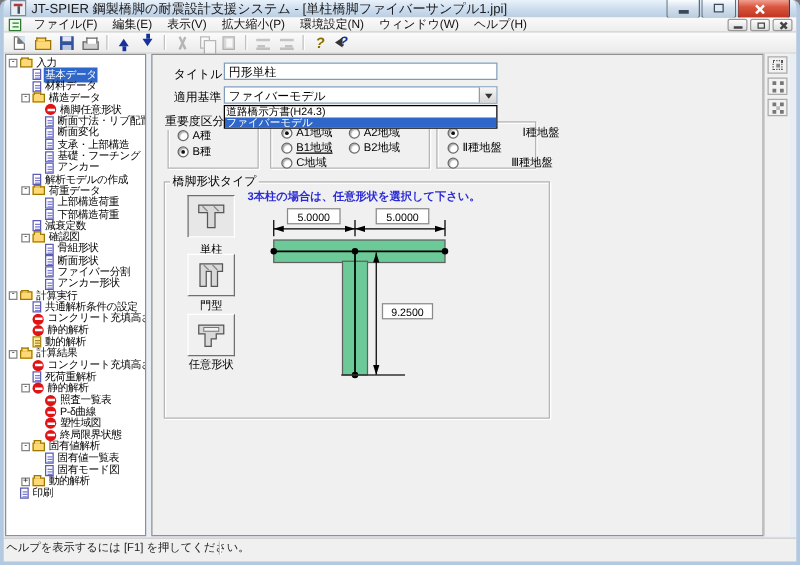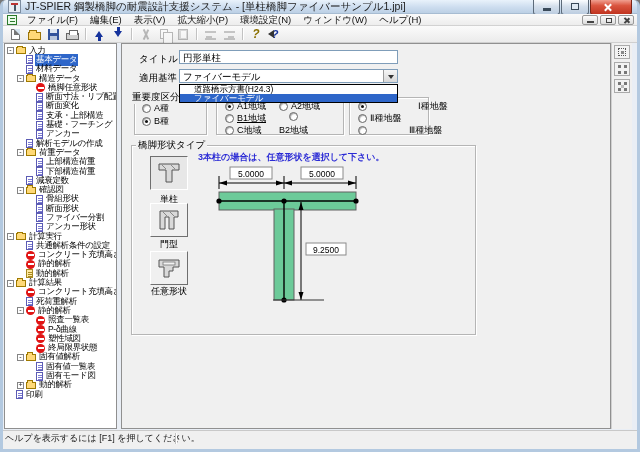--- a/index.html
+++ b/index.html
@@ -96,21 +96,21 @@
   .flabel{position:absolute;font-size:9.5px;color:#000;}
   .tinput{position:absolute;left:57px;top:6px;width:219px;height:14px;background:#fff;
           border:1px solid #7f9db9;font-size:9.5px;padding:1px 3px;color:#000;}
   .combo{position:absolute;left:57px;top:25px;width:219px;height:14px;background:#fff;
          border:1px solid #7f9db9;font-size:9.5px;padding:1px 3px;color:#000;}
   .combo .arrowbtn{position:absolute;right:0;top:0;width:14px;height:12px;
         background:linear-gradient(#f6f6f6,#d8d8d8);border-left:1px solid #9a9a9a;
         display:flex;align-items:center;justify-content:center;}
   .combo .arrowbtn::after{content:"";border:3.5px solid transparent;border-top:4.5px solid #333;margin-top:4px;}
   .dlist{position:absolute;left:57px;top:40px;width:219px;background:#fff;border:1px solid #000;z-index:20;}
-  .ditem{height:8.5px;line-height:8.5px;font-size:8.5px;padding:0 14px;color:#000;white-space:nowrap;}
+  .ditem{height:8.5px;line-height:8.5px;font-size:8.5px;padding:0 1px;color:#000;white-space:nowrap;}
   .ditem.on{background:#2e66c9;color:#fff;}
   .gbox{position:absolute;border:1px solid #b5b5b5;box-shadow:inset 1px 1px 0 #fff,1px 1px 0 #fff;}
   .gbox .legend{position:absolute;top:-7px;left:4px;background:#f0f0f0;font-size:9.5px;padding:0 2px;white-space:nowrap;}
   .radio{position:absolute;display:flex;align-items:center;gap:3px;font-size:9px;white-space:nowrap;}
   .rdot{width:9px;height:9px;border-radius:50%;background:#fff;border:1px solid #666;
         box-shadow:inset 1px 1px 1px #aaa;flex:0 0 auto;}
   .radio.on .rdot::after{content:"";display:block;width:3.5px;height:3.5px;background:#111;border-radius:50%;margin:1.8px;}
   .note{position:absolute;left:66px;top:5px;font-size:9px;font-weight:bold;color:#2b2bd5;white-space:nowrap;}
   .shapebtn{position:absolute;left:18px;width:38px;height:34px;background:#f0f0f0;
         border:1px solid;border-color:#fff #6f6f6f #6f6f6f #fff;display:flex;align-items:center;justify-content:center;}
@@ -506,21 +506,21 @@
             <u style="text-decoration:none;">A1地域</u>
           </span>
         <span class="radio" style="left:62px;top:2px;">
             <i class="rdot"></i>
             <u style="text-decoration:none;">A2地域</u>
           </span>
         <span class="radio" style="left:8px;top:14px;text-decoration:underline;">
             <i class="rdot"></i>
             <u style="text-decoration:none;">B1地域</u>
           </span>
-        <span class="radio" style="left:62px;top:14px;flex-direction:column;">
+        <span class="radio" style="left:62px;top:14px;">
             <i class="rdot"></i>
             <u style="text-decoration:none;">B2地域</u>
           </span>
         <span class="radio" style="left:8px;top:26px;">
             <i class="rdot"></i>
             <u style="text-decoration:none;">C地域</u>
           </span>
       </div>
 
       <div class="gbox" style="left:227px;top:53px;width:80px;height:38px;">
@@ -531,21 +531,21 @@
         <span class="radio" style="left:8px;top:14px;">
             <i class="rdot"></i>
             <u style="text-decoration:none;">Ⅱ種地盤</u>
           </span>
         <span class="radio" style="left:8px;top:26px;gap:42px;">
             <i class="rdot"></i>
             <u style="text-decoration:none;">Ⅲ種地盤</u>
           </span>
       </div>
 
-      <div class="gbox" style="left:9px;top:101px;width:345px;height:190px;">
+      <div class="gbox" style="left:9px;top:101px;width:309px;height:190px;">
         <span class="legend">橋脚形状タイプ</span>
         <span class="note">3本柱の場合は、任意形状を選択して下さい。</span>
 
         <span class="shapebtn on" style="top:10px;">
           <svg width="26" height="24" viewBox="0 0 26 24">
             <path d="M3 3 h20 v6 h-7 v12 h-6 V9 H3 Z" fill="#d9d9d9" stroke="#555" stroke-width="1"></path>
             <line x1="6" y1="4" x2="10" y2="8" stroke="#888"></line>
               <line x1="15" y1="4" x2="19" y2="8" stroke="#888"></line>
           </svg>
         </span>

